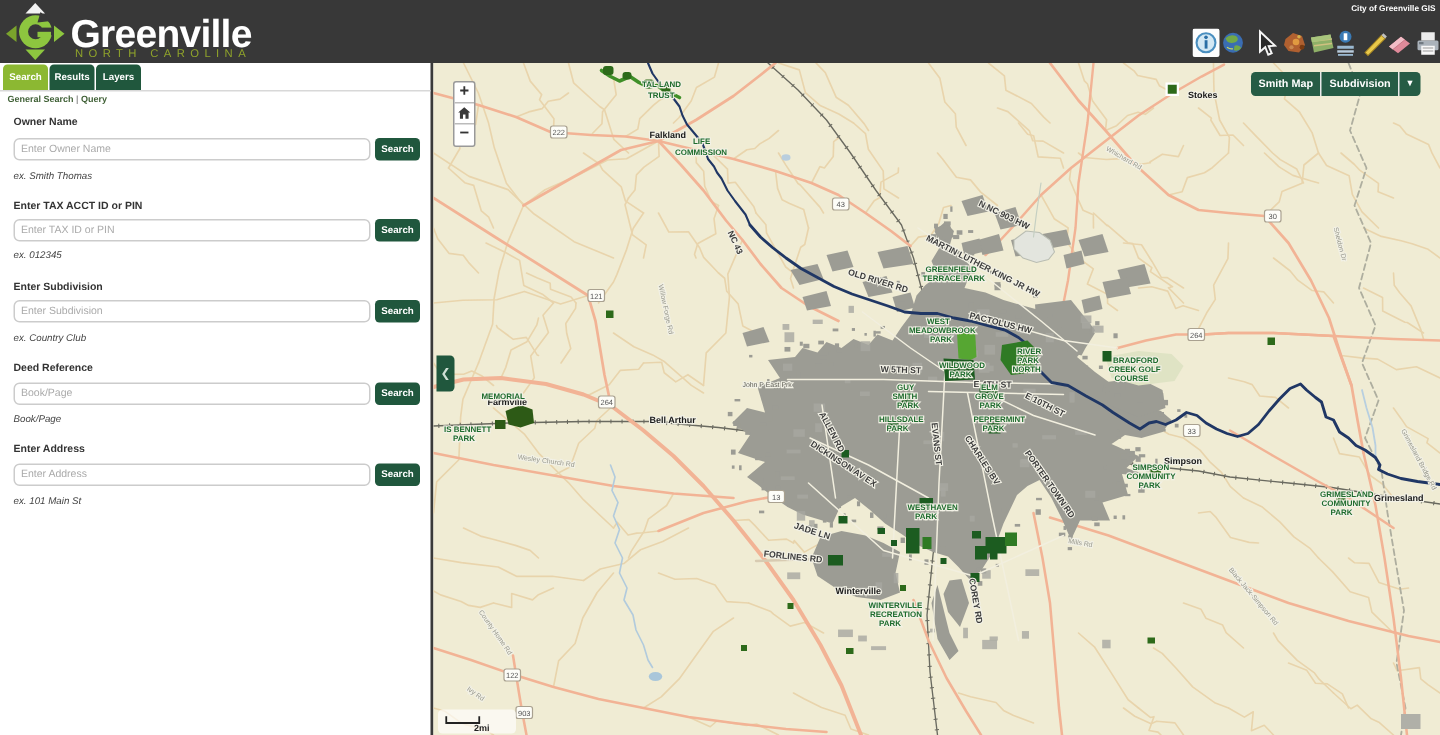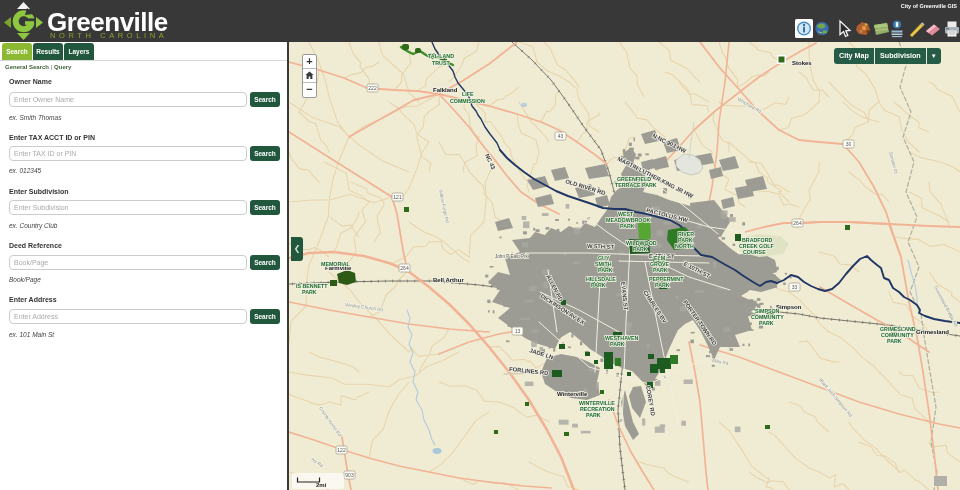--- a/index.html
+++ b/index.html
@@ -706,18 +706,18 @@
     </g>
 </svg>
 
 <div id="zoomctl">
     <div class="zbtn">+</div>
     <div class="zbtn"><svg width="9" height="9" viewBox="0 0 10 10" style="margin-top:2px;">
         <path d="M5,0.5 L9.5,4.5 L8.2,4.5 L8.2,9 L5.9,9 L5.9,6 L4.1,6 L4.1,9 L1.8,9 L1.8,4.5 L0.5,4.5 Z" fill="#3a3a3a"></path>
       </svg></div>
     <div class="zbtn">−</div>
   </div>
-<div id="basebtns"><span>City Map</span><span>Subdivision</span><span style="font-size:6px;">▼</span></div>
+<div id="basebtns"><span>Smith Map</span><span>Subdivision</span><span style="font-size:6px;">▼</span></div>
 <div id="collapse">❮</div>
 <div id="scalebar"><svg width="52" height="16">
       <path d="M5.5,4.5 L5.5,9 L27.5,9 L27.5,4.5" stroke="#222" stroke-width="1.2" fill="none"></path>
       <text x="24" y="14" font-size="6" font-weight="bold" fill="#222" font-family="Liberation Sans">2mi</text>
     </svg></div>
 
 </body></html>

